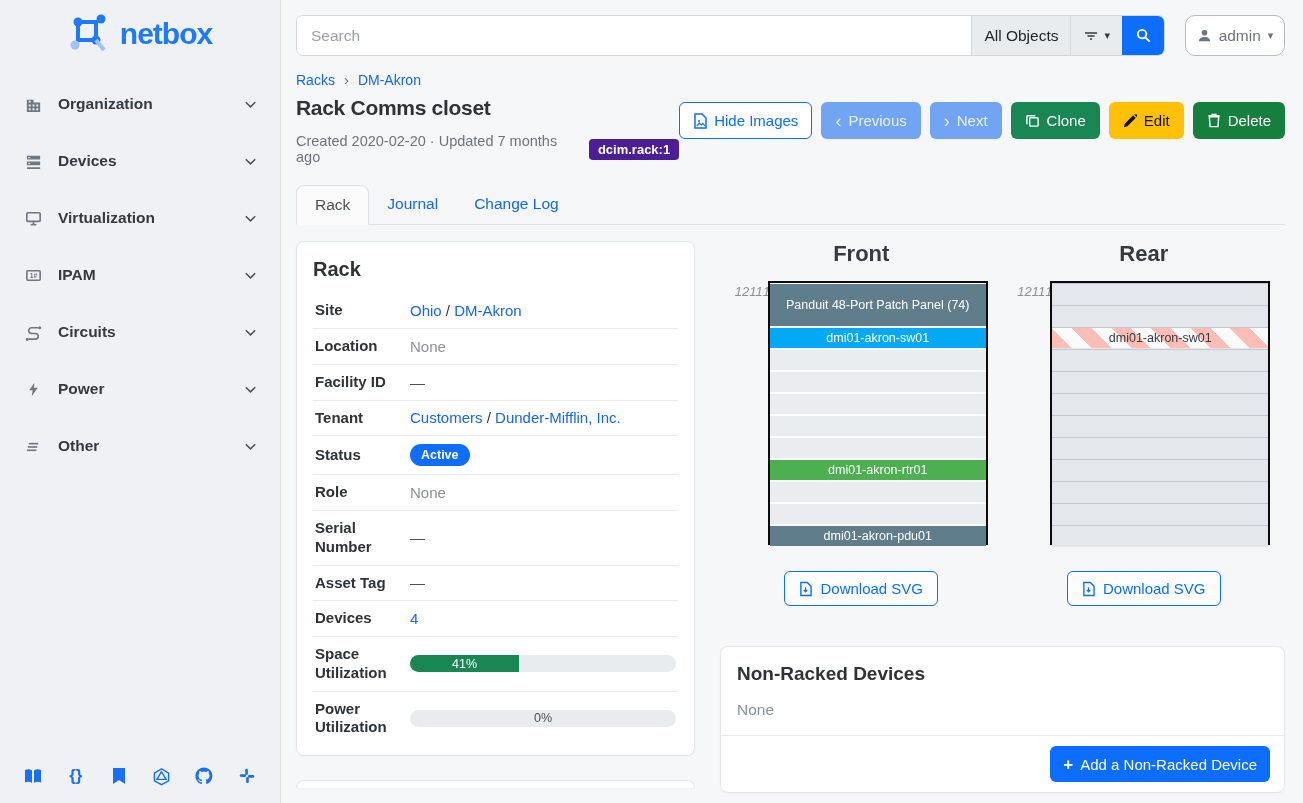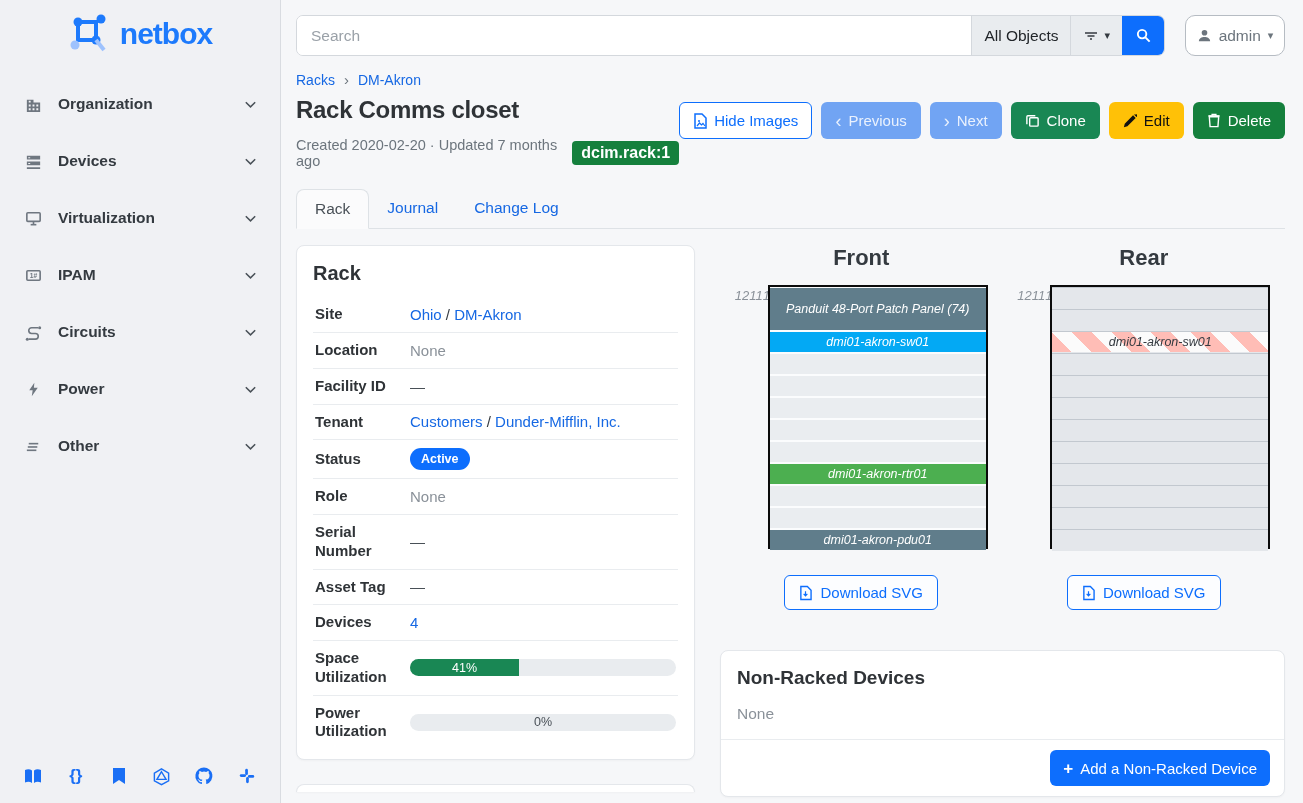--- a/index.html
+++ b/index.html
@@ -37,23 +37,23 @@
     display:flex; align-items:center; gap:5px; color:#343a40; cursor:pointer; }
   .go-btn { background:var(--blue); border:none; width:42px; display:flex; align-items:center; justify-content:center; cursor:pointer; }
   .user-btn { width:100px; background:#fff; border:1px solid #b6bcc3; border-radius:10px;
     display:flex; align-items:center; justify-content:center; gap:7px; color:#6c757d; font-size:15.5px; cursor:pointer; }
 
   .breadcrumb { margin-top:15px; font-size:14px; display:flex; align-items:center; gap:9px; }
   .breadcrumb a { color:#1668e3; text-decoration:none; cursor:pointer; }
   .crumb-sep { color:#6c757d; font-size:15px; }
 
   .page-head { display:flex; align-items:flex-start; justify-content:space-between; margin-top:8px; }
-  .page-title { font-size:24px; font-weight:bold; color:#2f3337; letter-spacing:-.3px; }
+  .page-title { font-size:21px; font-weight:bold; color:#2f3337; letter-spacing:-.3px; }
   .page-meta { margin-top:13px; font-size:14.5px; color:#6c757d; display:flex; align-items:center; gap:9px; }
-  .id-badge { background:#15803d; color:#fff; font-size:16px; font-weight:bold; padding:3px 9px; border-radius:4px; }
+  .id-badge { background:#4c1d95; color:#fff; font-size:13px; font-weight:bold; padding:3px 9px; border-radius:4px; }
 
   .actions { display:flex; gap:9px; margin-top:6px; }
   .btn { display:flex; align-items:center; gap:7px; height:37px; padding:0 13px; border-radius:6px;
     font-size:15px; border:1px solid transparent; cursor:pointer; white-space:nowrap; }
   .btn-outline { background:#fff; border-color:var(--blue); color:var(--blue); }
   .btn-soft { background:#71a4f3; color:rgba(255,255,255,.85); }
   .btn-green { background:#198754; color:#fff; }
   .btn-yellow { background:#ffc107; color:#111; }
   .btn-red { background:#15803d; color:#fff; }
   .btn .gl { font-size:18px; line-height:1; }
@@ -89,21 +89,21 @@
   .stub-card { margin-top:24px; height:8px; border-radius:8px 8px 0 0; border-bottom:none; }
 
   
   .right-col { flex:1; }
   .elev-row { display:flex; justify-content:space-around; }
   .elev { display:flex; flex-direction:column; align-items:center; }
   .elev-title { font-size:22px; font-weight:bold; color:#343a40; margin-bottom:14px; }
   .elev-body { display:flex; }
   .unit-nums { width:24px; margin-right:9px; display:flex; flex-direction:row;font-style:italic; }
   .unit-num { height:22px; line-height:22px; font-size:13px; color:#8a9199; text-align:right; }
-  .rack-frame { position:relative; width:220px; height:264px; border:2px solid #0b0b0b; background:#fbfcfd;font-style:italic; }
+  .rack-frame { position:relative; width:220px; height:264px; border:2px solid #0b0b0b; background:#fbfcfd; }
   .slot { position:absolute; left:0; right:0; }
   .slot.front { background:#eaedf0; }
   .slot.rear { background:#e4e7eb; border-top:1px solid #c2c8cf; }
   .rack-dev { position:absolute; left:0; right:0; display:flex; align-items:center; justify-content:center;
     font-size:12.5px; cursor:pointer; }
   .rack-dev a { color:inherit; text-decoration:none; }
   .rack-dev.striped { background:repeating-linear-gradient(45deg,#ffbdb6 0,#ffbdb6 14px,#fbfbfb 14px,#fbfbfb 28px); }
   .dl-btn { margin-top:26px; display:flex; align-items:center; gap:8px; background:#fcfdff;
     border:1px solid var(--blue); color:var(--blue); border-radius:6px; height:35px; padding:0 14px;
     font-size:15px; cursor:pointer; }

